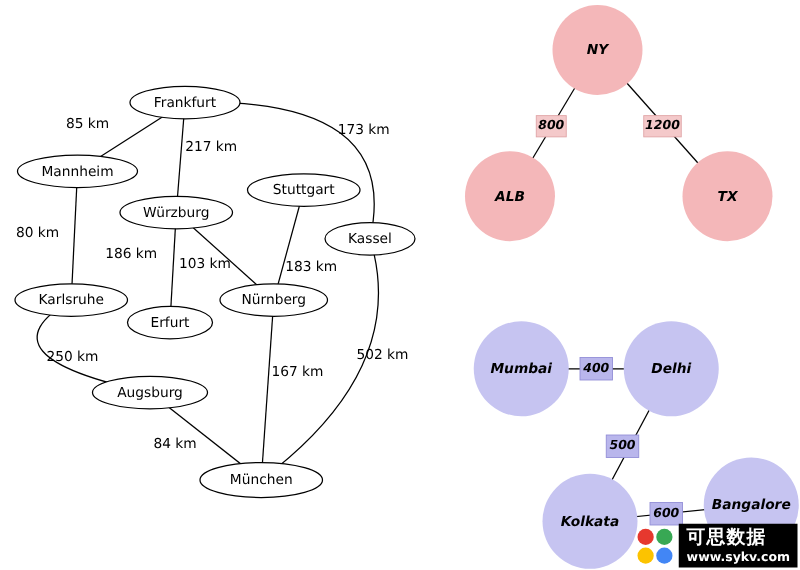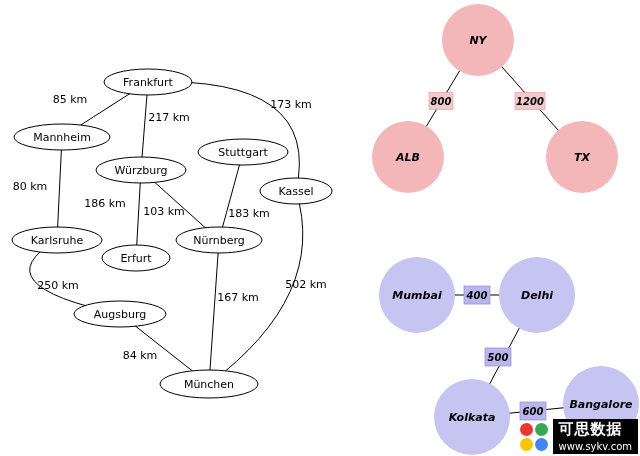--- a/index.html
+++ b/index.html
@@ -5,21 +5,21 @@
   html,body{margin:0;padding:0;background:#ffffff;}
   body{width:640px;height:456px;overflow:hidden;font-family:"DejaVu Sans",sans-serif;}
   .figure{position:relative;width:640px;height:456px;background:#ffffff;}
   svg{position:absolute;left:0;top:0;}
   svg text{font-family:"DejaVu Sans",sans-serif;}
   .watermark{position:absolute;right:2px;bottom:2px;display:flex;align-items:center;gap:3px;justify-content:flex-end;}
   .wm-dots{display:grid;grid-template-columns:13px 13px;grid-gap:2px;margin-right:2px;}
   .wm-dot{width:13px;height:13px;border-radius:50%;display:inline-block;}
   .wm-text{display:flex;flex-direction:column;align-items:stretch;}
   .wm-title{background:#000;color:#fff;font-weight:bold;font-size:15px;line-height:19px;padding:1px 6px;letter-spacing:1px;white-space:nowrap;}
-  .wm-url{background:#000;color:#fff;font-size:10px;line-height:13px;padding:0 6px 1px;white-space:nowrap;}
+  .wm-url{background:#000;color:#fff;font-size:10px;line-height:13px;padding:0 6px 1px;white-space:nowrap;font-weight:bold;}
 </style>
 </head>
 <body>
 
 <div class="figure">
   <svg width="640" height="456" viewBox="0 0 640 456">
       <g>
         <path d="M 148 82 L 62 137" fill="none" stroke="#000000" stroke-width="1"></path>
         <path d="M 148 82 L 141 170" fill="none" stroke="#000000" stroke-width="1"></path>
         <path d="M 148 82 Q 322 76 296 191" fill="none" stroke="#000000" stroke-width="1"></path>

